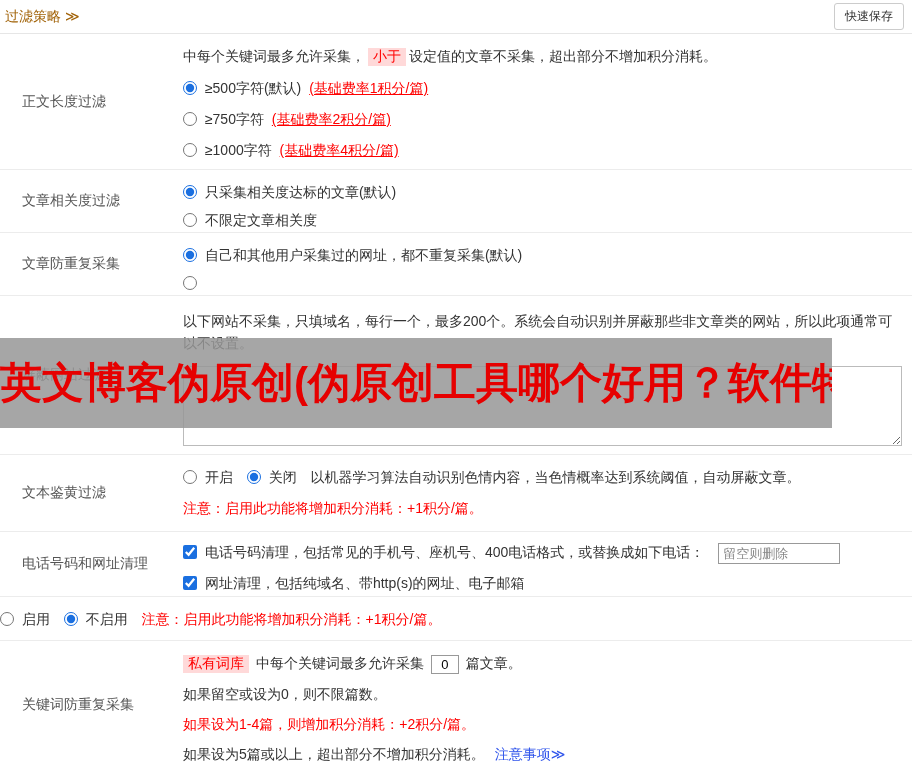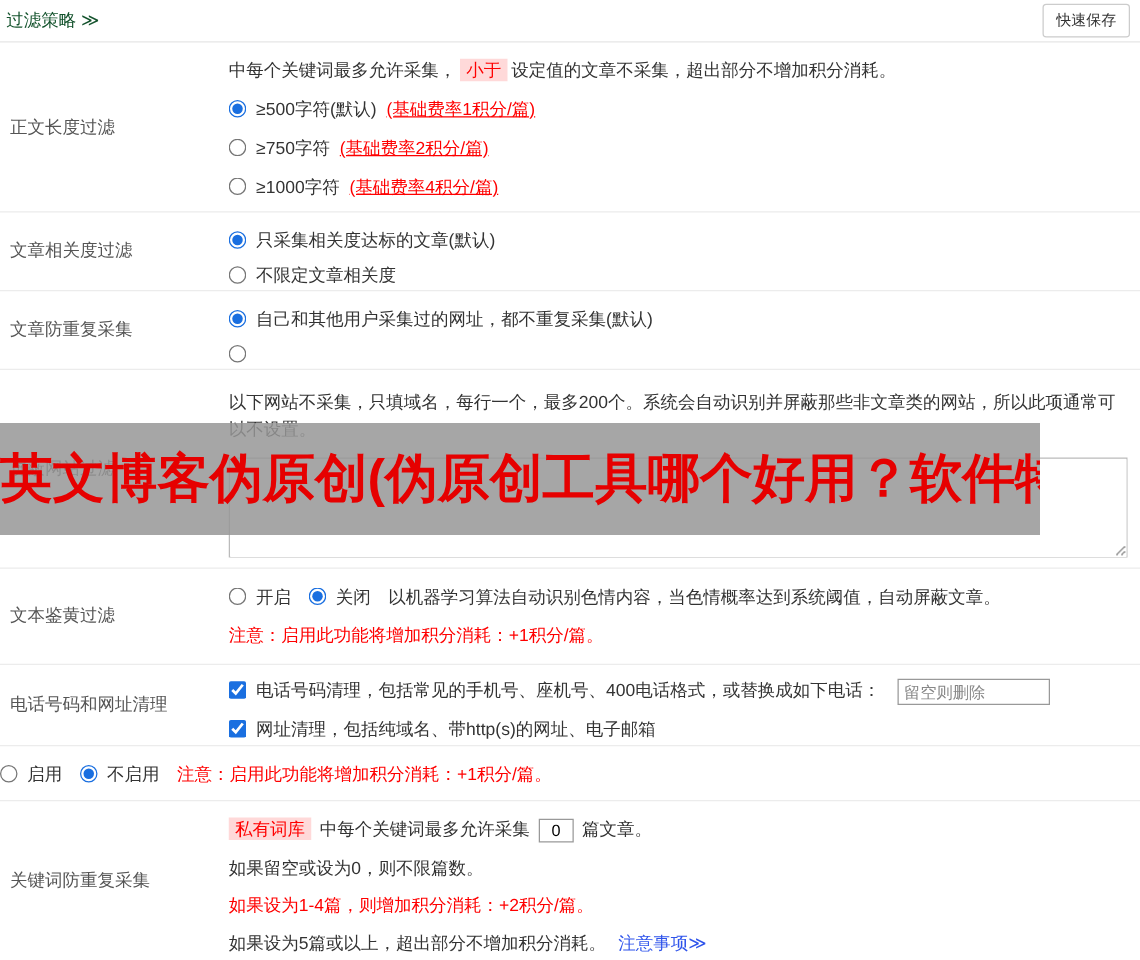--- a/index.html
+++ b/index.html
@@ -8,51 +8,51 @@
     font-family: "Liberation Sans", "DejaVu Sans", sans-serif;
     font-size: 14px; color: #333; background: #fff; overflow: hidden;
   }
   .page { position: relative; width: 912px; height: 768px; background: #fff; overflow: hidden; }
 
   
   .header {
     height: 34px; display: flex; align-items: center; justify-content: space-between;
     padding: 0 8px 0 5px; border-bottom: 1px solid #e6e6e6;
   }
-  .header-title { color: #14532d; font-size: 14px; cursor: pointer; }
+  .header-title { color: #a16207; font-size: 14px; cursor: pointer; }
   .save-btn {
     font-size: 12px; color: #333; background: #fff; border: 1px solid #ccc;
     border-radius: 3px; padding: 4px 10px; cursor: pointer;
     font-family: "Liberation Sans", "DejaVu Sans", sans-serif;
   }
 
   
   .row { display: flex; border-bottom: 1px solid #ececec; overflow: hidden; }
   .row-label {
     width: 183px; flex: 0 0 183px; display: flex; align-items: center;
-    padding-left: 8px; color: #555;
+    padding-left: 22px; color: #555;
   }
   .row-content { flex: 1; padding: 12px 8px 2px 0; min-width: 0; }
   .r1 { height: 136px; }
   .r2 { height: 63px; }
   .r3 { height: 63px; }
   .r4 { height: 159px; }
   .r5 { height: 77px; }
   .r6 { height: 65px; }
   .r7 { height: 44px; }
   .r8 { height: 127px; border-bottom: none; }
 
   .line { margin-bottom: 11px; line-height: 20px; }
   .r2 .line, .r3 .line { margin-bottom: 8px; }
   .r8 .line { margin-bottom: 10px; }
 
   .red { color: #f00; }
   .u { text-decoration: underline; }
   .note { margin-left: 4px; }
-  .hl { background: #ffd9d9; color: #f00; padding: 1px 5px; margin: 0 3px; }
+  .hl { background: #ffd9d9; color: #f00; padding: 1px 5px; margin: 0 3px; font-family: Liberation Mono, monospace; }
   .link { color: #2f54eb; cursor: pointer; margin-left: 6px; }
 
   label.opt { cursor: pointer; display: block; }
   label.opt.inline { display: inline; margin-right: 10px; }
   input[type=radio], input[type=checkbox] {
     accent-color: #1a6fe0; width: 14px; height: 14px;
     vertical-align: -2px; margin-right: 4px; cursor: pointer;
   }
 
   .txt-input {

